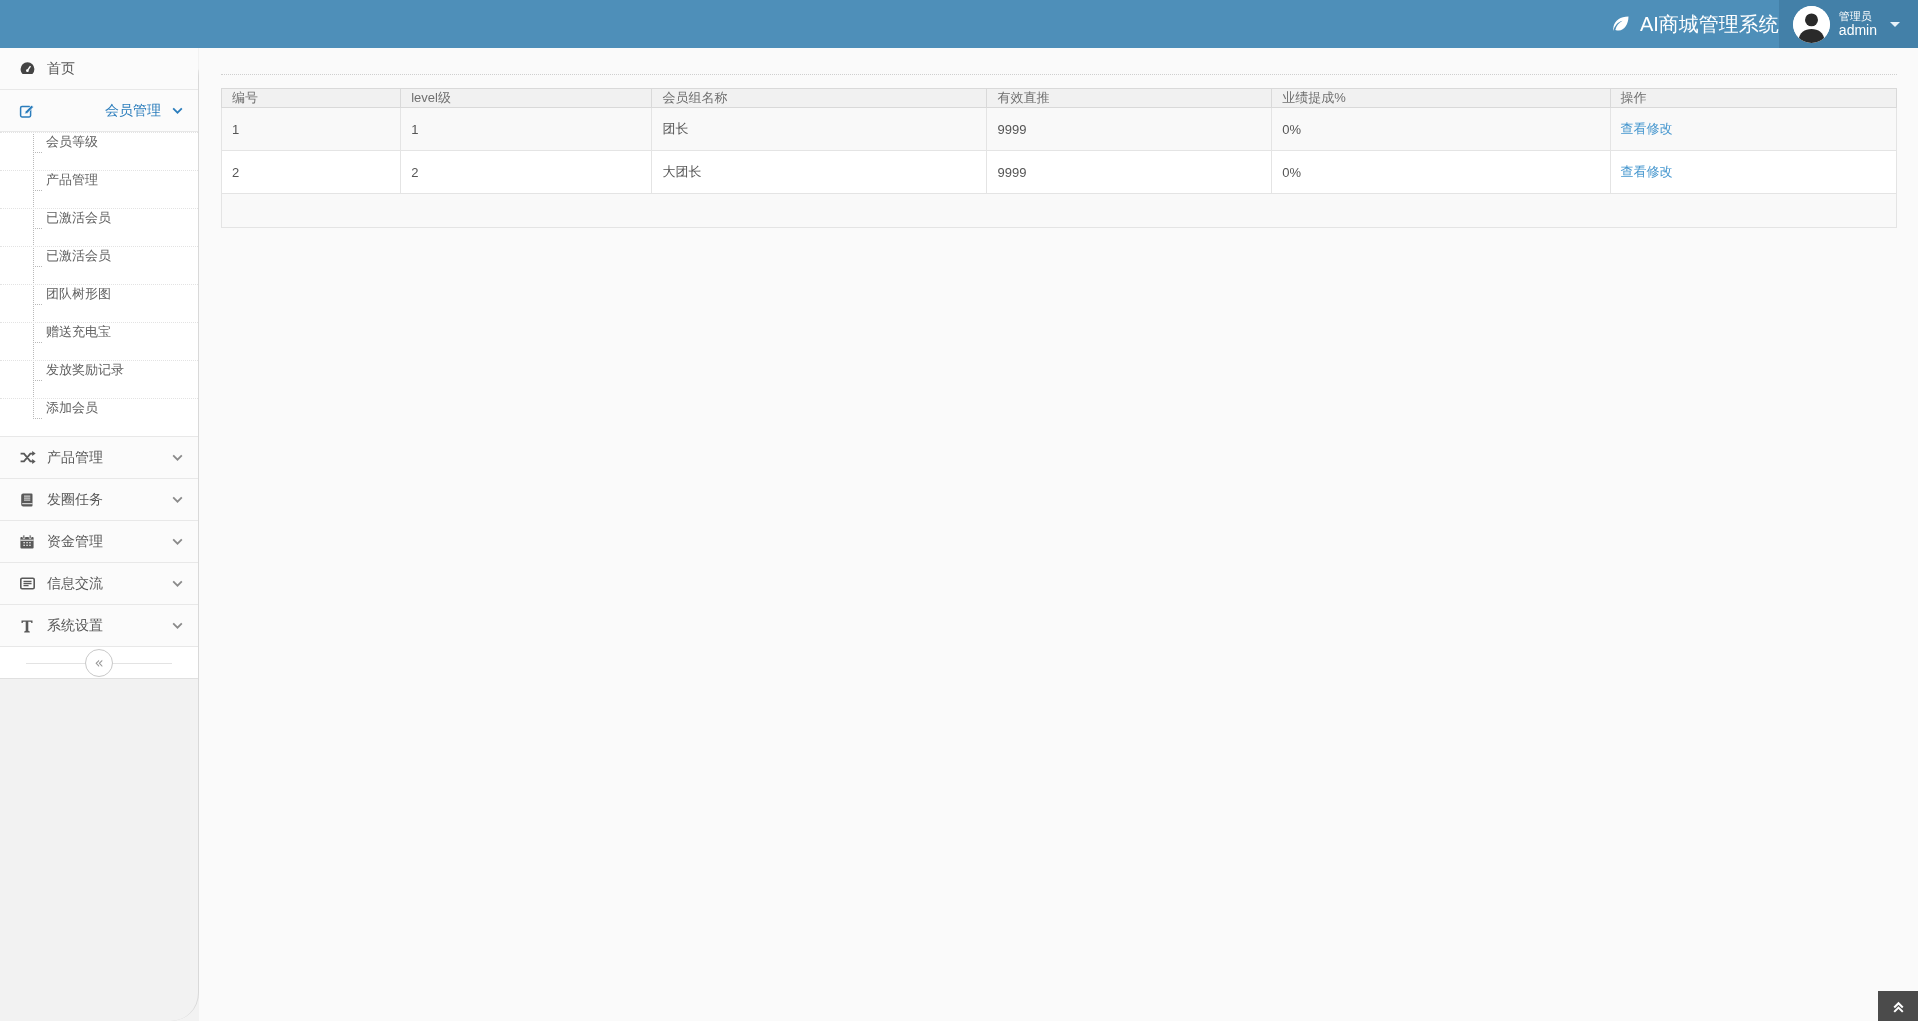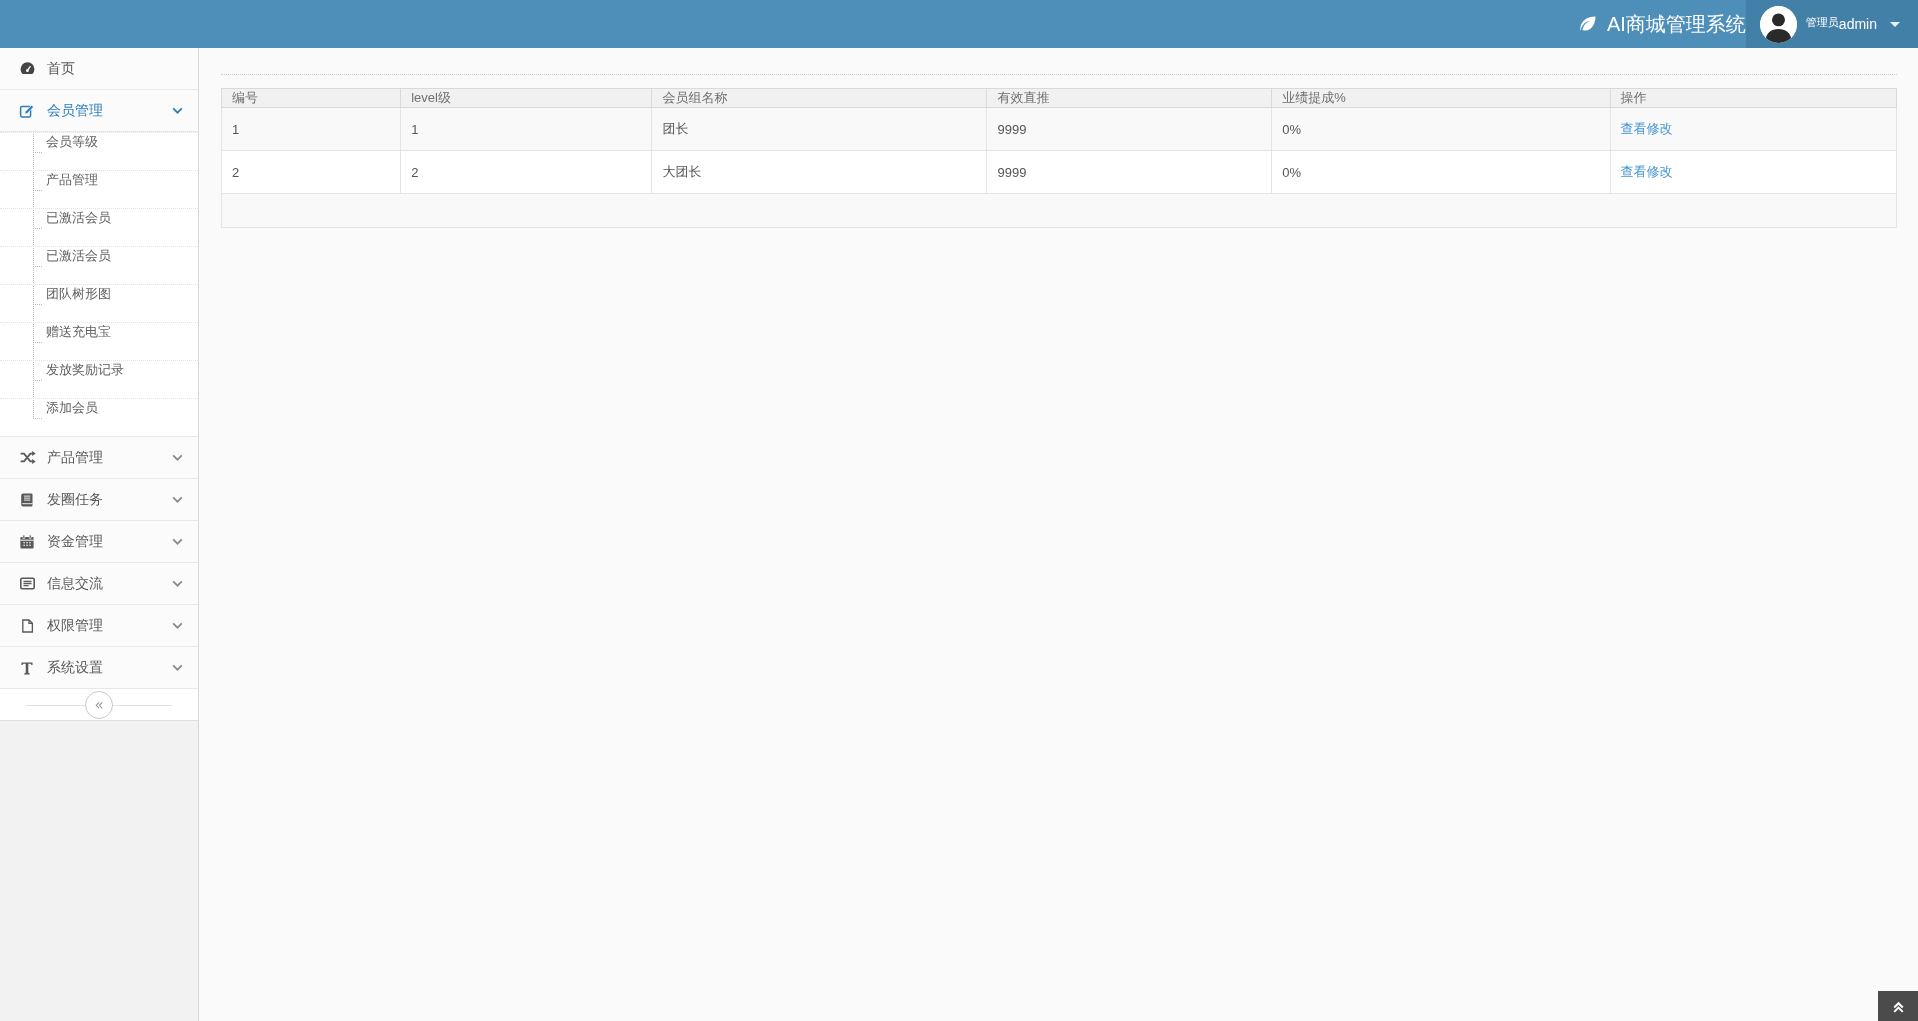--- a/index.html
+++ b/index.html
@@ -18,42 +18,42 @@
     color:#fff; font-size:20px; cursor:pointer;
   }
   .user-menu {
     display:flex; align-items:center; gap:9px; padding:0 18px 0 14px;
     background:#4380a8; cursor:pointer;
   }
   .avatar {
     width:37px; height:37px; border-radius:50%; overflow:hidden;
     background:#fff; display:block; flex:0 0 auto;
   }
-  .user-text { display:flex; flex-direction:row; line-height:1.15; color:#fff; }
+  .user-text { display:flex; flex-direction:column; line-height:1.15; color:#fff; }
   .user-text .role { font-size:11px; }
   .user-text .name { font-size:14px; }
   .caret {
     width:0; height:0; border-left:5px solid transparent; border-right:5px solid transparent;
     border-top:5px solid #e8f2f9; margin-left:4px;
   }
   
   .app { display:flex; height:973px; }
-  .sidebar-col { width:199px; border-right:1px solid #d9d9d9; flex:0 0 auto; }
+  .sidebar-col { width:199px; border-right:1px solid #d9d9d9; flex:0 0 auto;border-radius:28px; }
   .sidebar-white { background:#fff; border-bottom:1px solid #e0e0e0; }
   .content { flex:1; background:#fafafa; min-width:0; }
   
   .nav-item {
     height:42px; display:flex; align-items:center; gap:10px;
     padding:0 14px 0 17px; border-bottom:1px solid #e8e8e8;
     background:#fbfbfb; color:#585858; font-size:14px; cursor:pointer;
   }
   .nav-ic { width:20px; display:flex; justify-content:center; align-items:center; color:#595959; }
   .nav-item .label { flex:1; }
   .nav-item .chev { margin-left:auto; color:#8a8a8a; display:flex; }
-  .nav-item.active { color:#2b7dbc; }
+  .nav-item.active { color:#2b7dbc;text-align:right; }
   .nav-item.active .chev { color:#2b7dbc; }
   .submenu { background:#fff; border-bottom:1px solid #e8e8e8; position:relative; list-style:none; }
   .submenu::before {
     content:""; position:absolute; left:33px; top:0; bottom:19px;
     border-left:1px dotted #b9b9b9;
   }
   .sub-item {
     height:38px; display:flex; align-items:flex-start; padding-left:46px;
     font-size:13px; color:#616161; border-top:1px dotted #e3e3e3;
     position:relative; cursor:pointer;
@@ -246,34 +246,20 @@
               </svg>
           </span>
           <span class="label">信息交流</span>
           <span class="chev">
             <svg width="13" height="13" viewBox="0 0 12 12">
                 <path d="M2 4l4 4 4-4" fill="none" stroke="currentColor" stroke-width="1.6"></path>
               </svg>
           </span>
         </div>
 
-        <div class="nav-item">
-          <span class="nav-ic">
-            <svg width="15" height="16" viewBox="0 0 16 16">
-                <path d="M3 1.6h6.6L13.2 5.2v9.2H3z" fill="none" stroke="#595959" stroke-width="1.4"></path>
-                <path d="M9.6 1.6v3.6h3.6" fill="none" stroke="#595959" stroke-width="1.4"></path>
-              </svg>
-          </span>
-          <span class="label">权限管理</span>
-          <span class="chev">
-            <svg width="13" height="13" viewBox="0 0 12 12">
-                <path d="M2 4l4 4 4-4" fill="none" stroke="currentColor" stroke-width="1.6"></path>
-              </svg>
-          </span>
-        </div>
 
         <div class="nav-item">
           <span class="nav-ic">
             <svg width="16" height="16" viewBox="0 0 16 16">
                 <path d="M2.5 2.6h11v2.5h-1.2c0-1-.5-1.3-1.5-1.3H9.3v8.3c0 1 .4 1.3 1.5 1.4v1.1H5.2v-1.1c1.1-.1 1.5-.4 1.5-1.4V3.8H5.2c-1 0-1.5.3-1.5 1.3H2.5z" fill="#595959"></path>
               </svg>
           </span>
           <span class="label">系统设置</span>
           <span class="chev">
             <svg width="13" height="13" viewBox="0 0 12 12">

